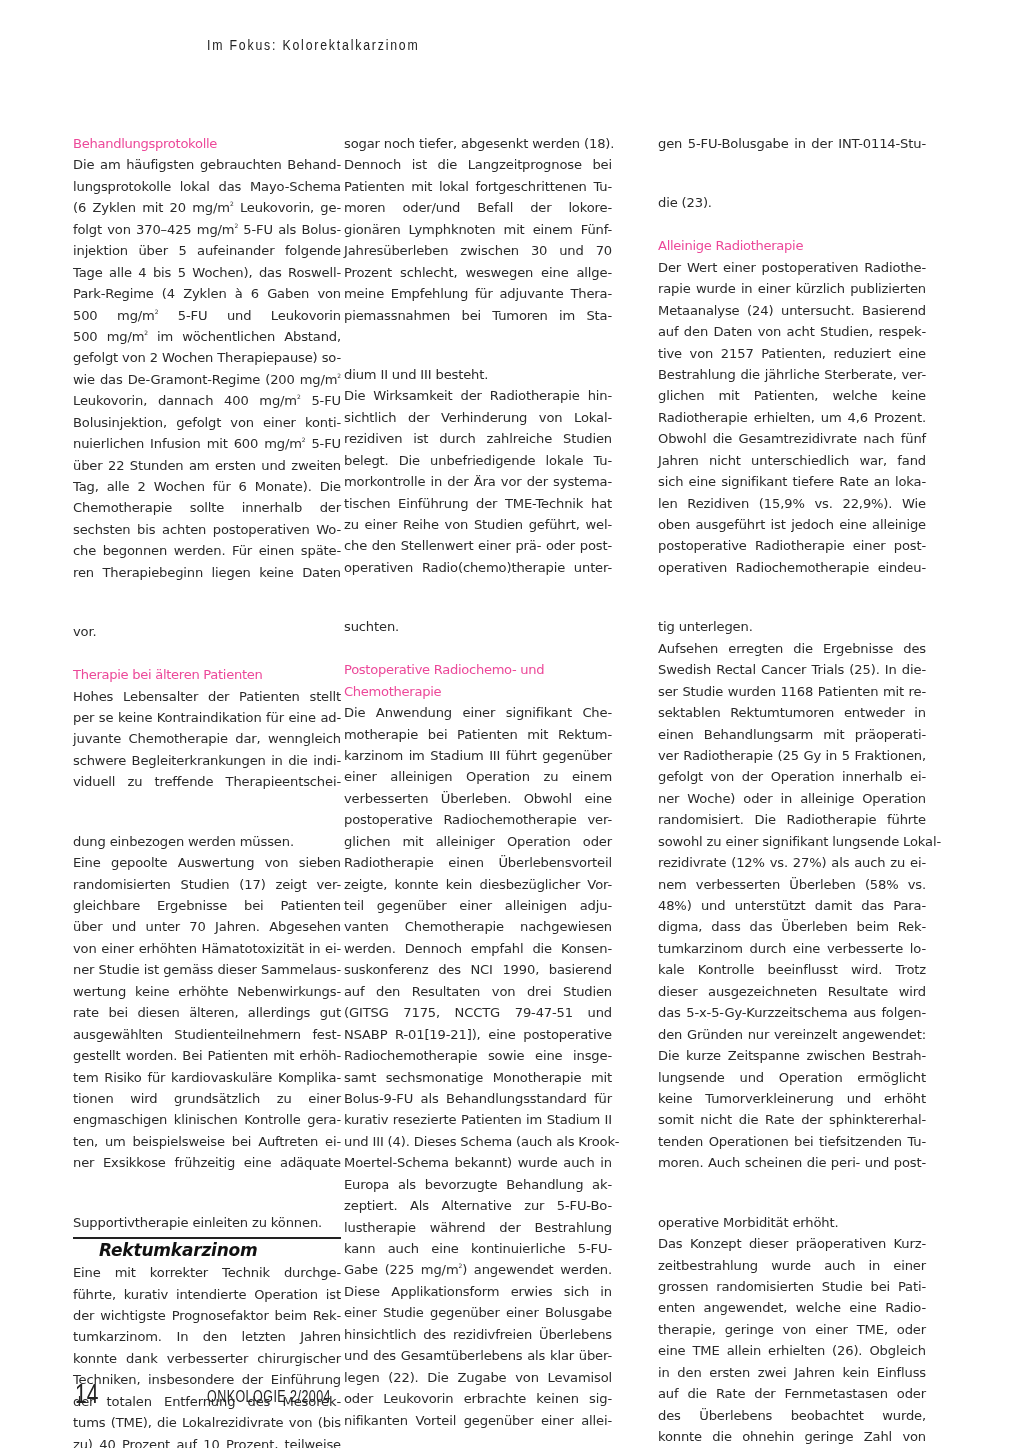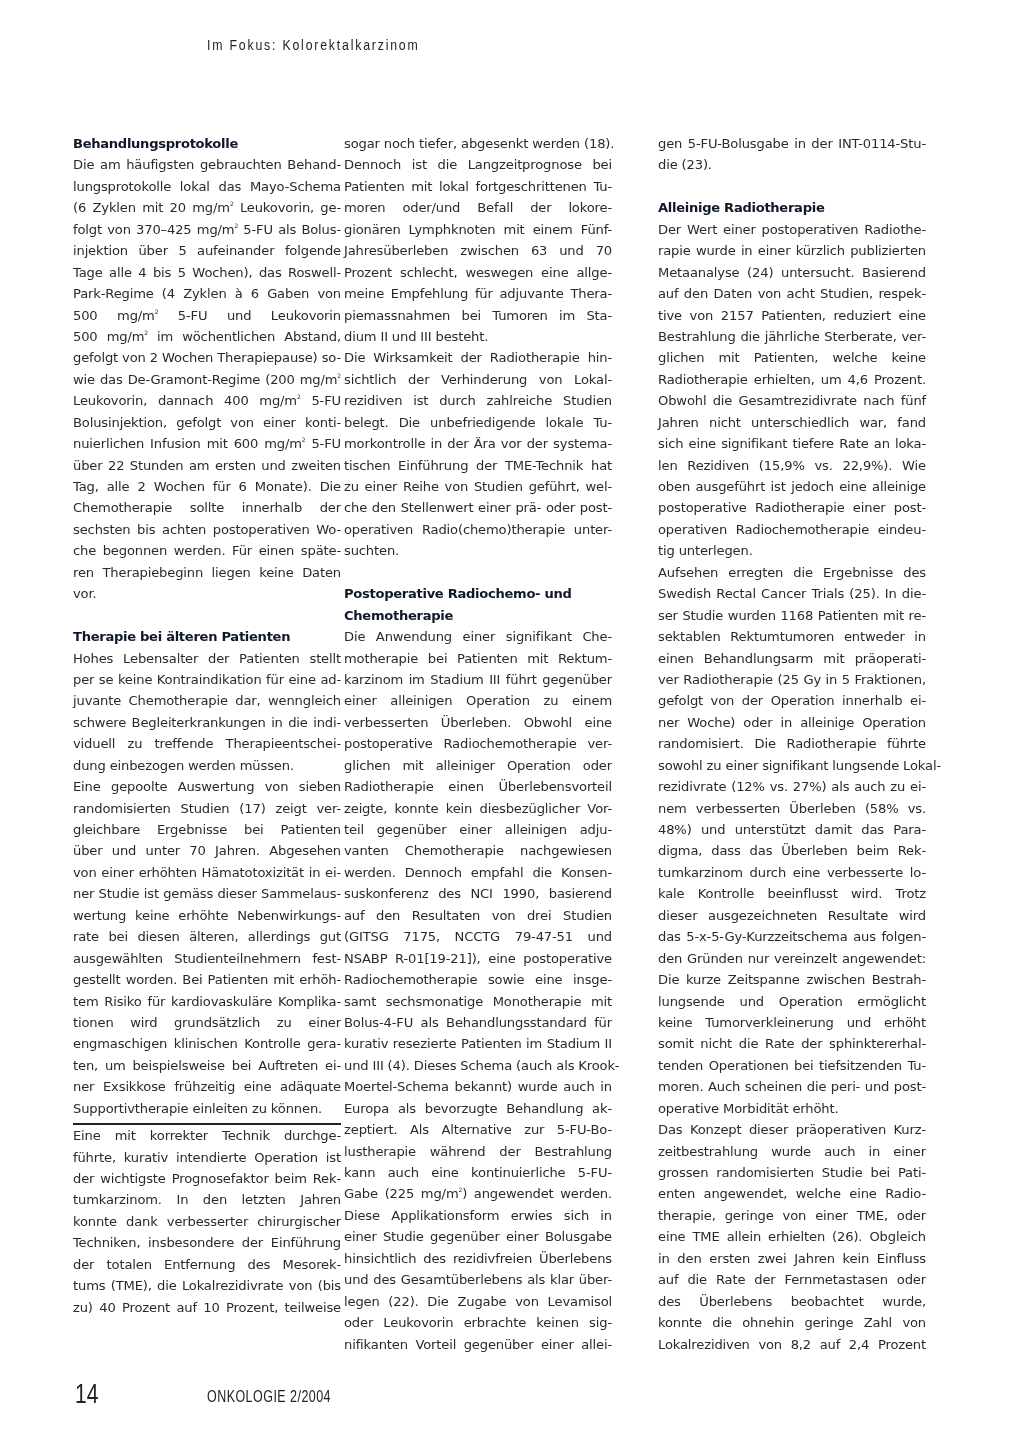--- a/index.html
+++ b/index.html
@@ -6,22 +6,22 @@
   body { width: 1024px; height: 1448px; position: relative; overflow: hidden;
          font-family: "DejaVu Sans", sans-serif; color: #2a2a2a; }
   .running-head { position: absolute; left: 207px; top: 36px; font-family: "Liberation Sans Narrow", "Liberation Sans", sans-serif;
                   font-size: 15px; letter-spacing: 2.2px; color: #222; transform: scaleX(0.82); transform-origin: left top; font-weight: 500; }
   .col { position: absolute; top: 133px; width: 268px; }
   .col1 { left: 73px; }
   .col2 { left: 344px; }
   .col3 { left: 658px; }
   .line { display: block; height: 21.45px; line-height: 21.45px; font-size: 13.1px;
           text-align: justify; text-align-last: justify; white-space: nowrap; overflow: visible; letter-spacing: -0.15px; }
-  .line.last { text-align-last: left; }
-  .line.h { font-weight: bold; text-align-last: left; letter-spacing: -0.3px; color: #0f172a; }
+  .line.last { text-align-last: left; margin-top: 38px; }
+  .line.h { font-weight: normal; text-align-last: left; letter-spacing: -0.3px; color: #ec4899; }
   .gap { display: block; height: 21.45px; }
   sup { font-size: 6px; vertical-align: 6px; line-height: 0; }
   .section-rule { display: block; height: 2px; background: #222; margin-top: 4px; margin-bottom: 0; }
   .section-title { display: block; font-family: "DejaVu Sans", sans-serif; font-style: italic; font-weight: bold;
                    font-size: 17px; padding-left: 26px; height: 23px; line-height: 23px; color: #111; letter-spacing: -0.2px; }
   .footer-page { position: absolute; left: 75px; top: 1378px; font-family: "Liberation Sans", sans-serif;
                  font-size: 28px; color: #222; transform: scaleX(0.75); transform-origin: left top; }
   .footer-journal { position: absolute; left: 207px; top: 1388px; font-family: "Liberation Sans", sans-serif;
                     font-size: 16px; color: #222; transform: scaleX(0.78); transform-origin: left top; letter-spacing: 0.6px; }
 </style>
@@ -77,40 +77,41 @@
       <span class="line">ausgewählten Studienteilnehmern fest-</span>
       <span class="line">gestellt worden. Bei Patienten mit erhöh-</span>
       <span class="line">tem Risiko für kardiovaskuläre Komplika-</span>
       <span class="line">tionen wird grundsätzlich zu einer</span>
       <span class="line">engmaschigen klinischen Kontrolle gera-</span>
       <span class="line">ten, um beispielsweise bei Auftreten ei-</span>
       <span class="line">ner Exsikkose frühzeitig eine adäquate</span>
       <span class="line last">Supportivtherapie einleiten zu können.</span>
     </div>
     <span class="section-rule"></span>
+    <span class="section-title">Rektumkarzinom</span>
     <div>
       <span class="line">Eine mit korrekter Technik durchge-</span>
       <span class="line">führte, kurativ intendierte Operation ist</span>
       <span class="line">der wichtigste Prognosefaktor beim Rek-</span>
       <span class="line">tumkarzinom. In den letzten Jahren</span>
       <span class="line">konnte dank verbesserter chirurgischer</span>
       <span class="line">Techniken, insbesondere der Einführung</span>
       <span class="line">der totalen Entfernung des Mesorek-</span>
       <span class="line">tums (TME), die Lokalrezidivrate von (bis</span>
       <span class="line">zu) 40 Prozent auf 10 Prozent, teilweise</span>
     </div>
   </div>
 <div class="col col2">
     <div>
       <span class="line">sogar noch tiefer, abgesenkt werden (18).</span>
       <span class="line">Dennoch ist die Langzeitprognose bei</span>
       <span class="line">Patienten mit lokal fortgeschrittenen Tu-</span>
       <span class="line">moren oder/und Befall der lokore-</span>
       <span class="line">gionären Lymphknoten mit einem Fünf-</span>
-      <span class="line">Jahresüberleben zwischen 63 und 70</span>
+      <span class="line">Jahresüberleben zwischen 30 und 70</span>
       <span class="line">Prozent schlecht, weswegen eine allge-</span>
       <span class="line">meine Empfehlung für adjuvante Thera-</span>
       <span class="line">piemassnahmen bei Tumoren im Sta-</span>
       <span class="line last">dium II und III besteht.</span>
     </div>
     <div>
       <span class="line">Die Wirksamkeit der Radiotherapie hin-</span>
       <span class="line">sichtlich der Verhinderung von Lokal-</span>
       <span class="line">rezidiven ist durch zahlreiche Studien</span>
       <span class="line">belegt. Die unbefriedigende lokale Tu-</span>
@@ -136,21 +137,21 @@
       <span class="line">zeigte, konnte kein diesbezüglicher Vor-</span>
       <span class="line">teil gegenüber einer alleinigen adju-</span>
       <span class="line">vanten Chemotherapie nachgewiesen</span>
       <span class="line">werden. Dennoch empfahl die Konsen-</span>
       <span class="line">suskonferenz des NCI 1990, basierend</span>
       <span class="line">auf den Resultaten von drei Studien</span>
       <span class="line">(GITSG 7175, NCCTG 79-47-51 und</span>
       <span class="line">NSABP R-01[19-21]), eine postoperative</span>
       <span class="line">Radiochemotherapie sowie eine insge-</span>
       <span class="line">samt sechsmonatige Monotherapie mit</span>
-      <span class="line">Bolus-4-FU als Behandlungsstandard für</span>
+      <span class="line">Bolus-9-FU als Behandlungsstandard für</span>
       <span class="line">kurativ resezierte Patienten im Stadium II</span>
       <span class="line">und III (4). Dieses Schema (auch als Krook-</span>
       <span class="line">Moertel-Schema bekannt) wurde auch in</span>
       <span class="line">Europa als bevorzugte Behandlung ak-</span>
       <span class="line">zeptiert. Als Alternative zur 5-FU-Bo-</span>
       <span class="line">lustherapie während der Bestrahlung</span>
       <span class="line">kann auch eine kontinuierliche 5-FU-</span>
       <span class="line">Gabe (225 mg/m<sup>2</sup>) angewendet werden.</span>
       <span class="line">Diese Applikationsform erwies sich in</span>
       <span class="line">einer Studie gegenüber einer Bolusgabe</span>

